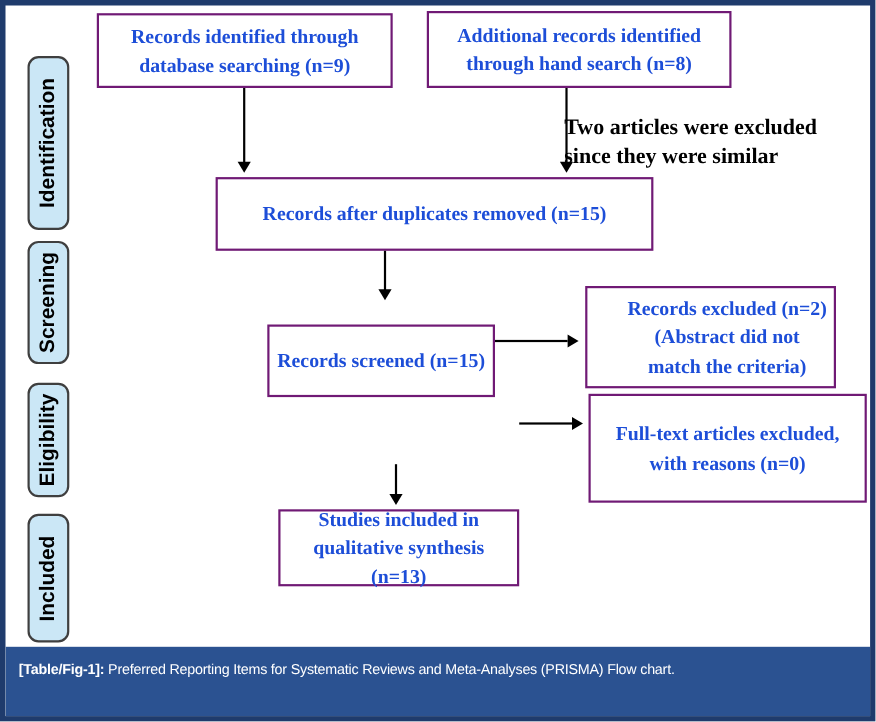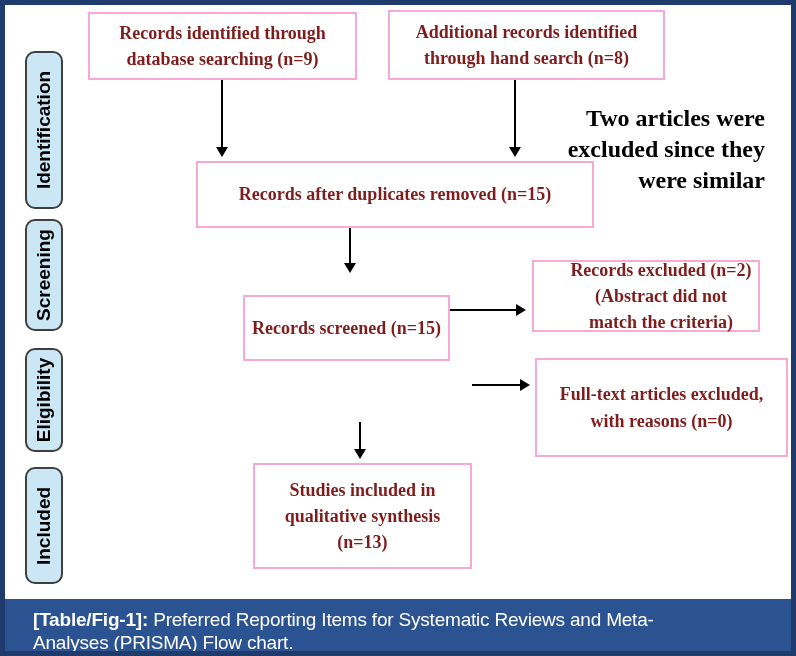--- a/index.html
+++ b/index.html
@@ -10,36 +10,36 @@
     background:#ffffff;
     border:5px solid #1f3b6c;
     font-family:"Liberation Serif", serif;
     overflow:hidden;
     margin:0 auto;
   }
   
   .fbox{
     position:absolute;
     box-sizing:border-box;
-    border:2px solid #f9a8d4;
+    border:2px solid #701a75;
     background:#fff;
     display:flex;align-items:center;justify-content:center;
     text-align:center;
     font-weight:bold;
     font-size:18px;
     line-height:1.45;
-    color:#7f1d1d;
+    color:#1d4ed8;
     padding:2px 6px;
   }
   
   .note{
     position:absolute;
-    text-align:right;
+    text-align:left;
     font-weight:bold;
-    font-size:24px;
+    font-size:20px;
     line-height:1.3;
     color:#000;
   }
   
   .vline{position:absolute;width:2px;background:#000;}
   .hline{position:absolute;height:2px;background:#000;}
   .head-down{
     position:absolute;width:0;height:0;
     border-left:6px solid transparent;
     border-right:6px solid transparent;
@@ -67,28 +67,28 @@
     white-space:nowrap;
     font-family:"Liberation Sans", sans-serif;
     font-weight:bold;
     font-size:19px;
     color:#000;
   }
   
   #caption-bar{
     position:absolute;
     left:0;right:0;bottom:0;
-    height:52px;
+    height:63px;
     background:#2b5291;
     color:#ffffff;
     font-family:"Liberation Sans", sans-serif;
-    font-size:19px;
+    font-size:13px;
     letter-spacing:-0.2px;
     line-height:23px;
-    padding:9px 28px;
+    padding:9px 12px;
     box-sizing:border-box;
   }
   #caption-bar .cap-inner{max-width:690px;}
   .cap-tag{font-weight:bold;}
 </style>
 </head>
 <body>
 
 <div id="frame">
 
@@ -108,26 +108,26 @@
   <div class="fbox" style="left:83px;top:7px;width:269px;height:68px;">Records identified through database searching (n=9)</div>
 
   <div class="fbox" style="left:383px;top:5px;width:277px;height:70px;text-align:center;">Additional records identified through hand search (n=8)</div>
 
   <div class="note" style="left:508px;top:98px;width:252px;">Two articles were excluded since they were similar</div>
 
   <div class="fbox" style="left:191px;top:156px;width:398px;height:67px;">Records after duplicates removed (n=15)</div>
 
   <div class="fbox" style="left:238px;top:272px;width:207px;height:66px;margin-top:18px;">Records screened (n=15)</div>
 
-  <div class="fbox" style="left:527px;top:255px;width:228px;height:72px;padding-left:36px;">Records excluded (n=2) (Abstract did not match the criteria)</div>
+  <div class="fbox" style="left:527px;top:255px;width:228px;height:93px;padding-left:36px;">Records excluded (n=2) (Abstract did not match the criteria)</div>
 
 
   <div class="fbox" style="left:530px;top:353px;width:253px;height:99px;">Full-text articles excluded, with reasons (n=0)</div>
 
-  <div class="fbox" style="left:248px;top:458px;width:219px;height:106px;">Studies included in qualitative synthesis (n=13)</div>
+  <div class="fbox" style="left:248px;top:458px;width:219px;height:70px;">Studies included in qualitative synthesis (n=13)</div>
 
   <div class="vline" style="left:216px;top:75px;height:68px;"></div>
   <div class="head-down" style="left:211px;top:142px;"></div>
 
   <div class="vline" style="left:509px;top:75px;height:68px;"></div>
   <div class="head-down" style="left:504px;top:142px;"></div>
 
   <div class="vline" style="left:344px;top:223px;height:36px;"></div>
   <div class="head-down" style="left:339px;top:258px;"></div>
 

